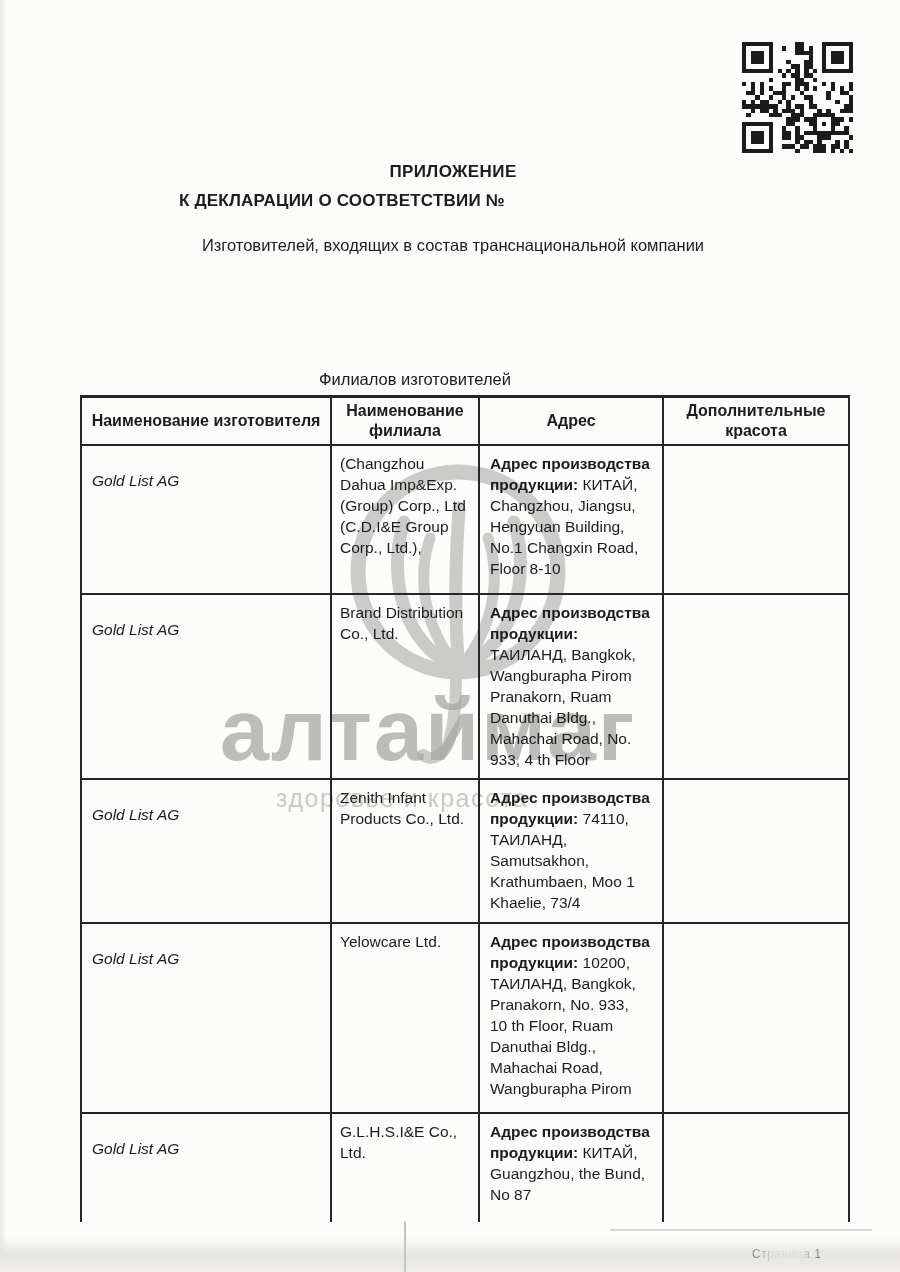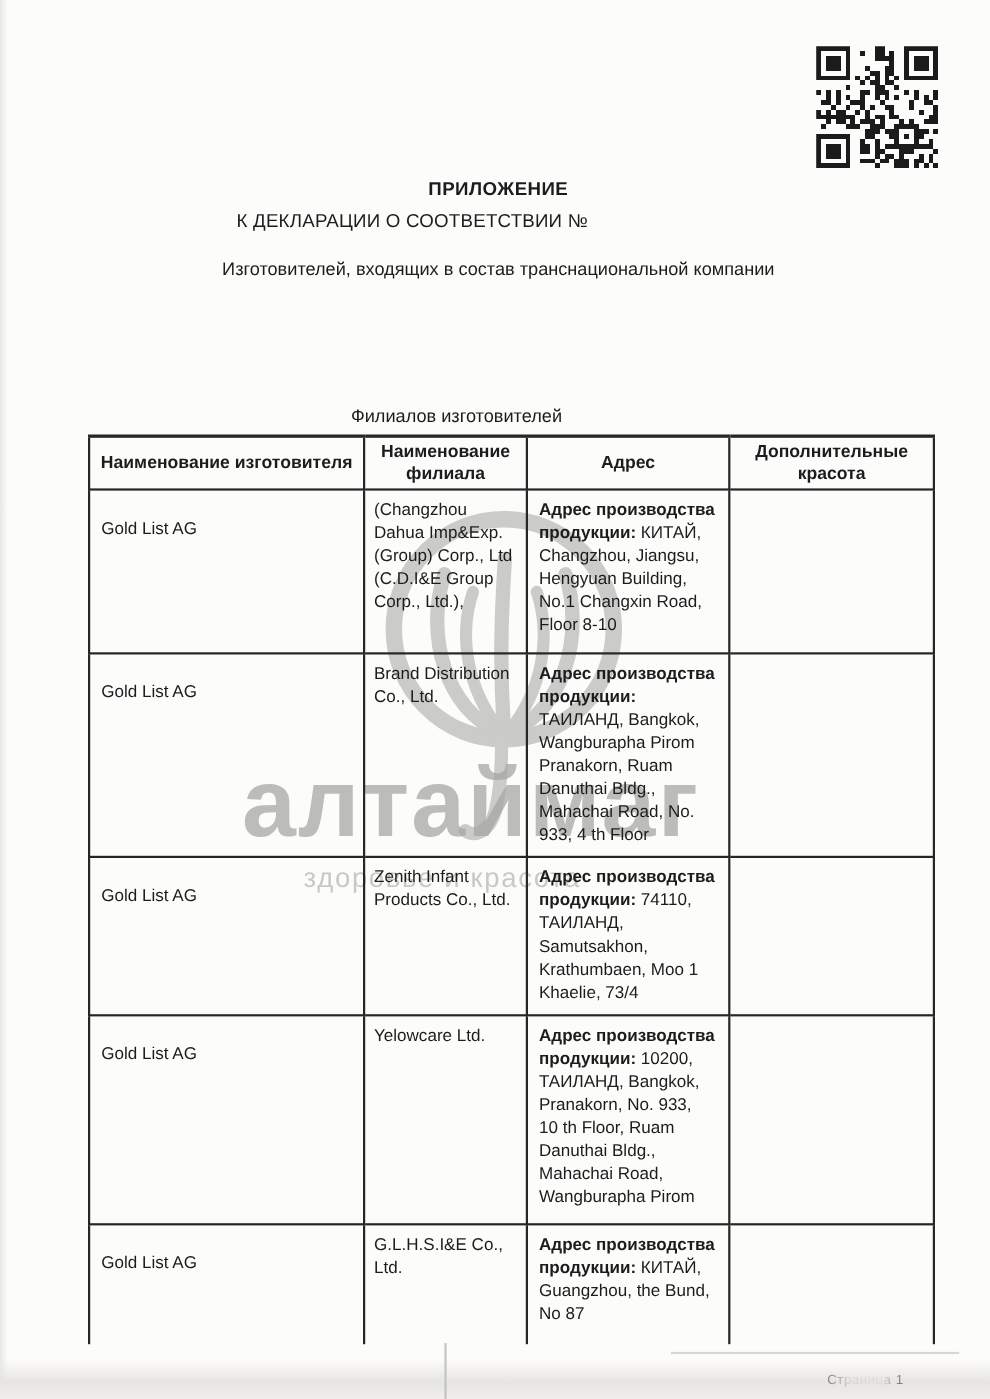--- a/index.html
+++ b/index.html
@@ -17,40 +17,40 @@
 
   
   .qr{position:absolute;left:742px;top:42px;width:111px;height:111px;z-index:1;}
   .qr svg{width:100%;height:100%;fill:#1b1b1b;shape-rendering:crispEdges;}
 
   
   .doc-title{position:absolute;left:0;top:162px;width:906px;text-align:center;z-index:1;
              font-size:17px;font-weight:bold;letter-spacing:.4px;}
   .decl-line{position:absolute;left:179px;top:191px;z-index:1;display:flex;gap:22px;
              font-size:17px;white-space:nowrap;}
-  .decl-label{font-weight:normal;letter-spacing:.2px;margin-left:36px;}
+  .decl-label{font-weight:bold;letter-spacing:.2px;}
   .subtitle{position:absolute;left:0;top:236px;width:906px;text-align:center;z-index:1;font-size:16.5px;}
 
   
   .watermark{position:absolute;z-index:0;pointer-events:none;}
   .wm-emblem{left:338px;top:450px;width:240px;height:320px;color:#aeaeab;opacity:.62;}
   .wm-emblem svg{width:100%;height:100%;}
   .wm-brand{left:220px;top:686px;font-size:88px;font-weight:bold;letter-spacing:2px;
             color:#a6a6a3;opacity:.74;line-height:1;}
   .wm-tagline{left:276px;top:786px;font-size:25px;letter-spacing:1.5px;color:#c6c6c2;opacity:.95;line-height:1;}
 
   
   .tbl-caption{position:absolute;left:319px;top:370px;font-size:16.5px;z-index:1;}
   table.manufacturers{position:absolute;left:80px;top:395px;width:768px;z-index:1;
        border-collapse:collapse;table-layout:fixed;background:transparent;}
   table.manufacturers th,table.manufacturers td{border:2px solid #262626;vertical-align:top;
        font-size:15.5px;line-height:21px;overflow:hidden;}
   table.manufacturers th{border-top-width:3px;font-weight:bold;vertical-align:middle;
        text-align:center;padding:3px 6px;line-height:20px;font-size:16px;}
-  td.c-manufacturer{padding:24px 10px;}
+  td.c-manufacturer{padding:24px 10px;font-style:italic;}
   td.c-branch{padding:7px 4px 7px 8px;border-radius:19px;}
   td.c-address{padding:7px 12px 7px 10px;}
   td.c-extra{padding:7px 8px;}
   .addr-label{font-weight:bold;}
 
   
   .page-num{position:absolute;left:752px;top:1247px;z-index:4;font-size:12px;letter-spacing:.5px;
       background:linear-gradient(90deg,#807f7c,#d7d6d2 30%,#dddcd8 72%,#6f6f6c);
       -webkit-background-clip:text;background-clip:text;color:transparent;
       filter:blur(.3px);white-space:nowrap;}

